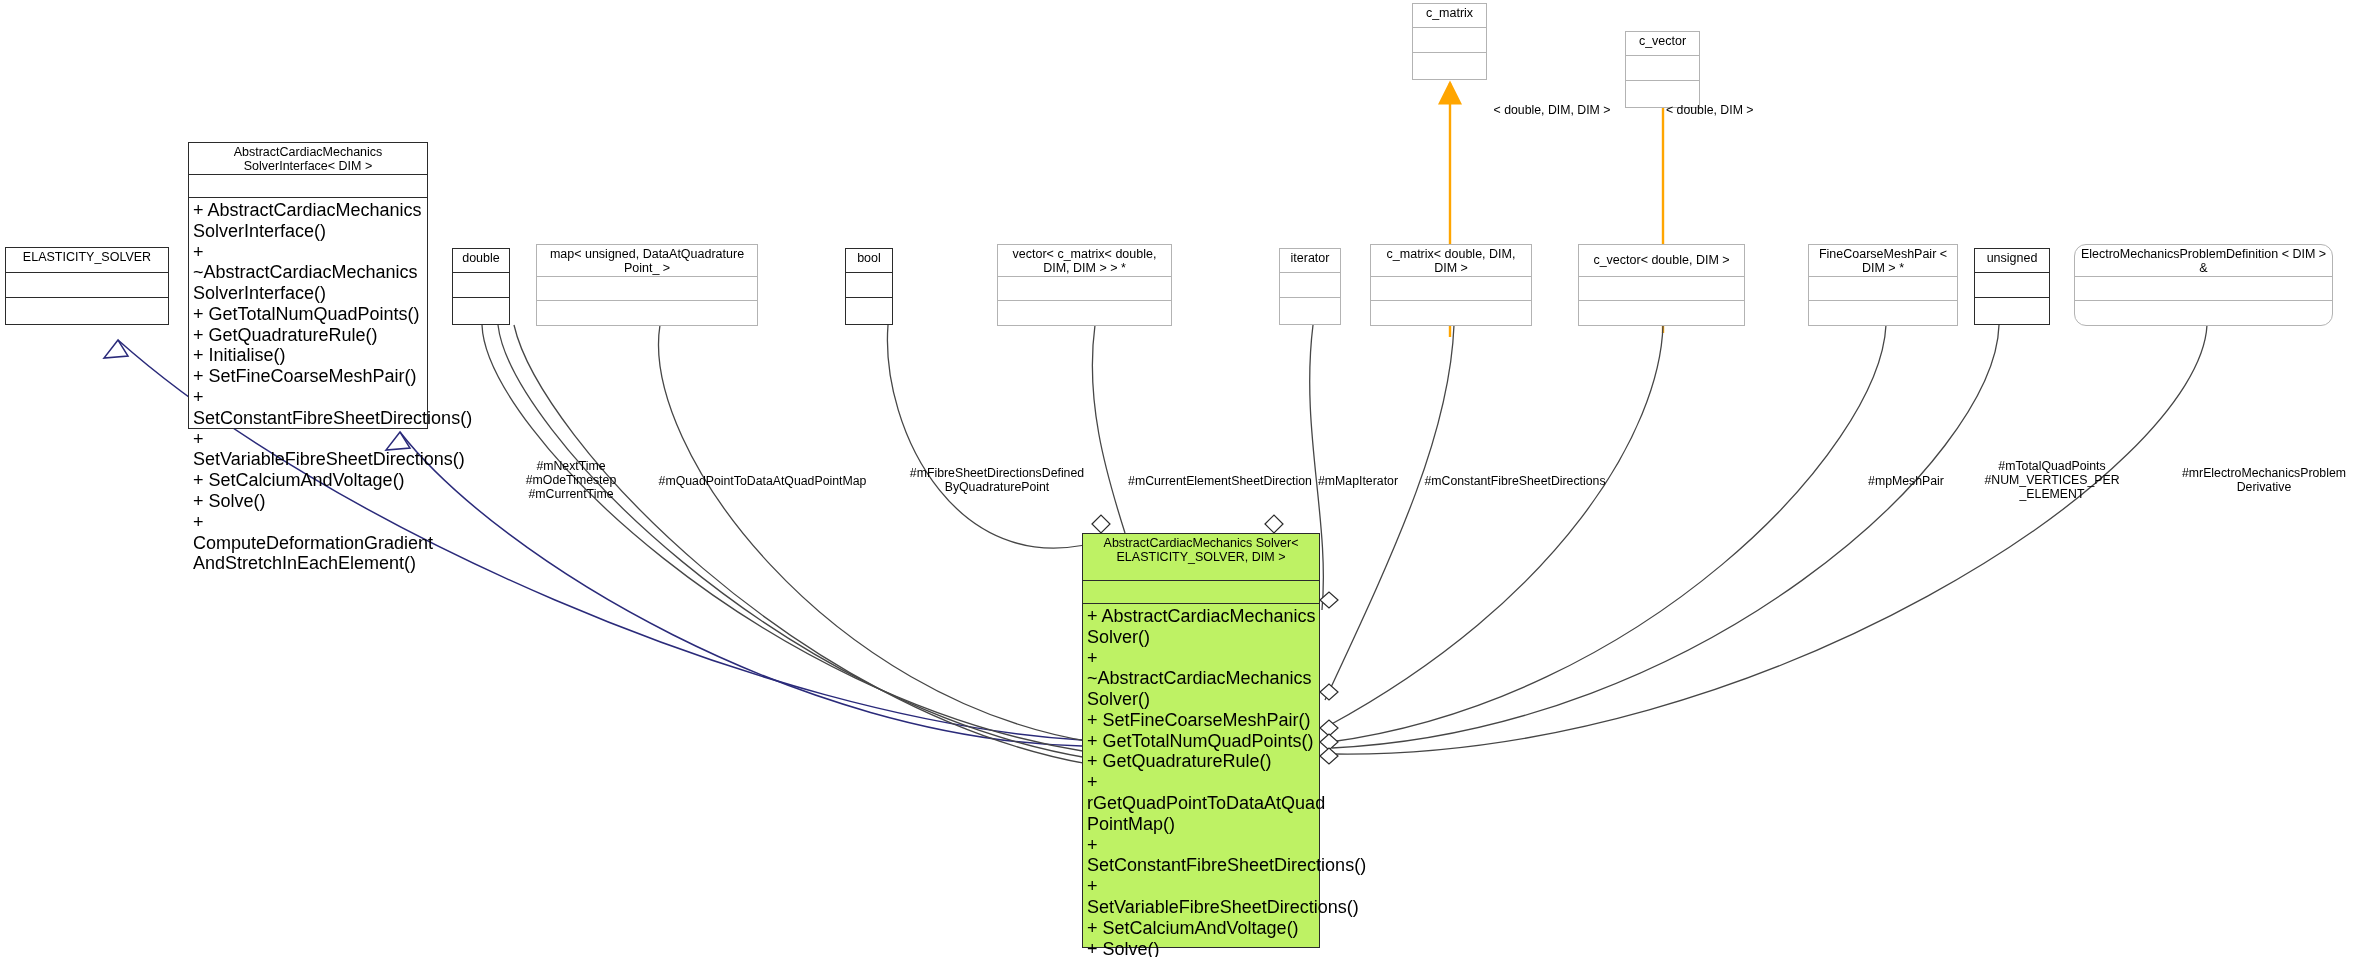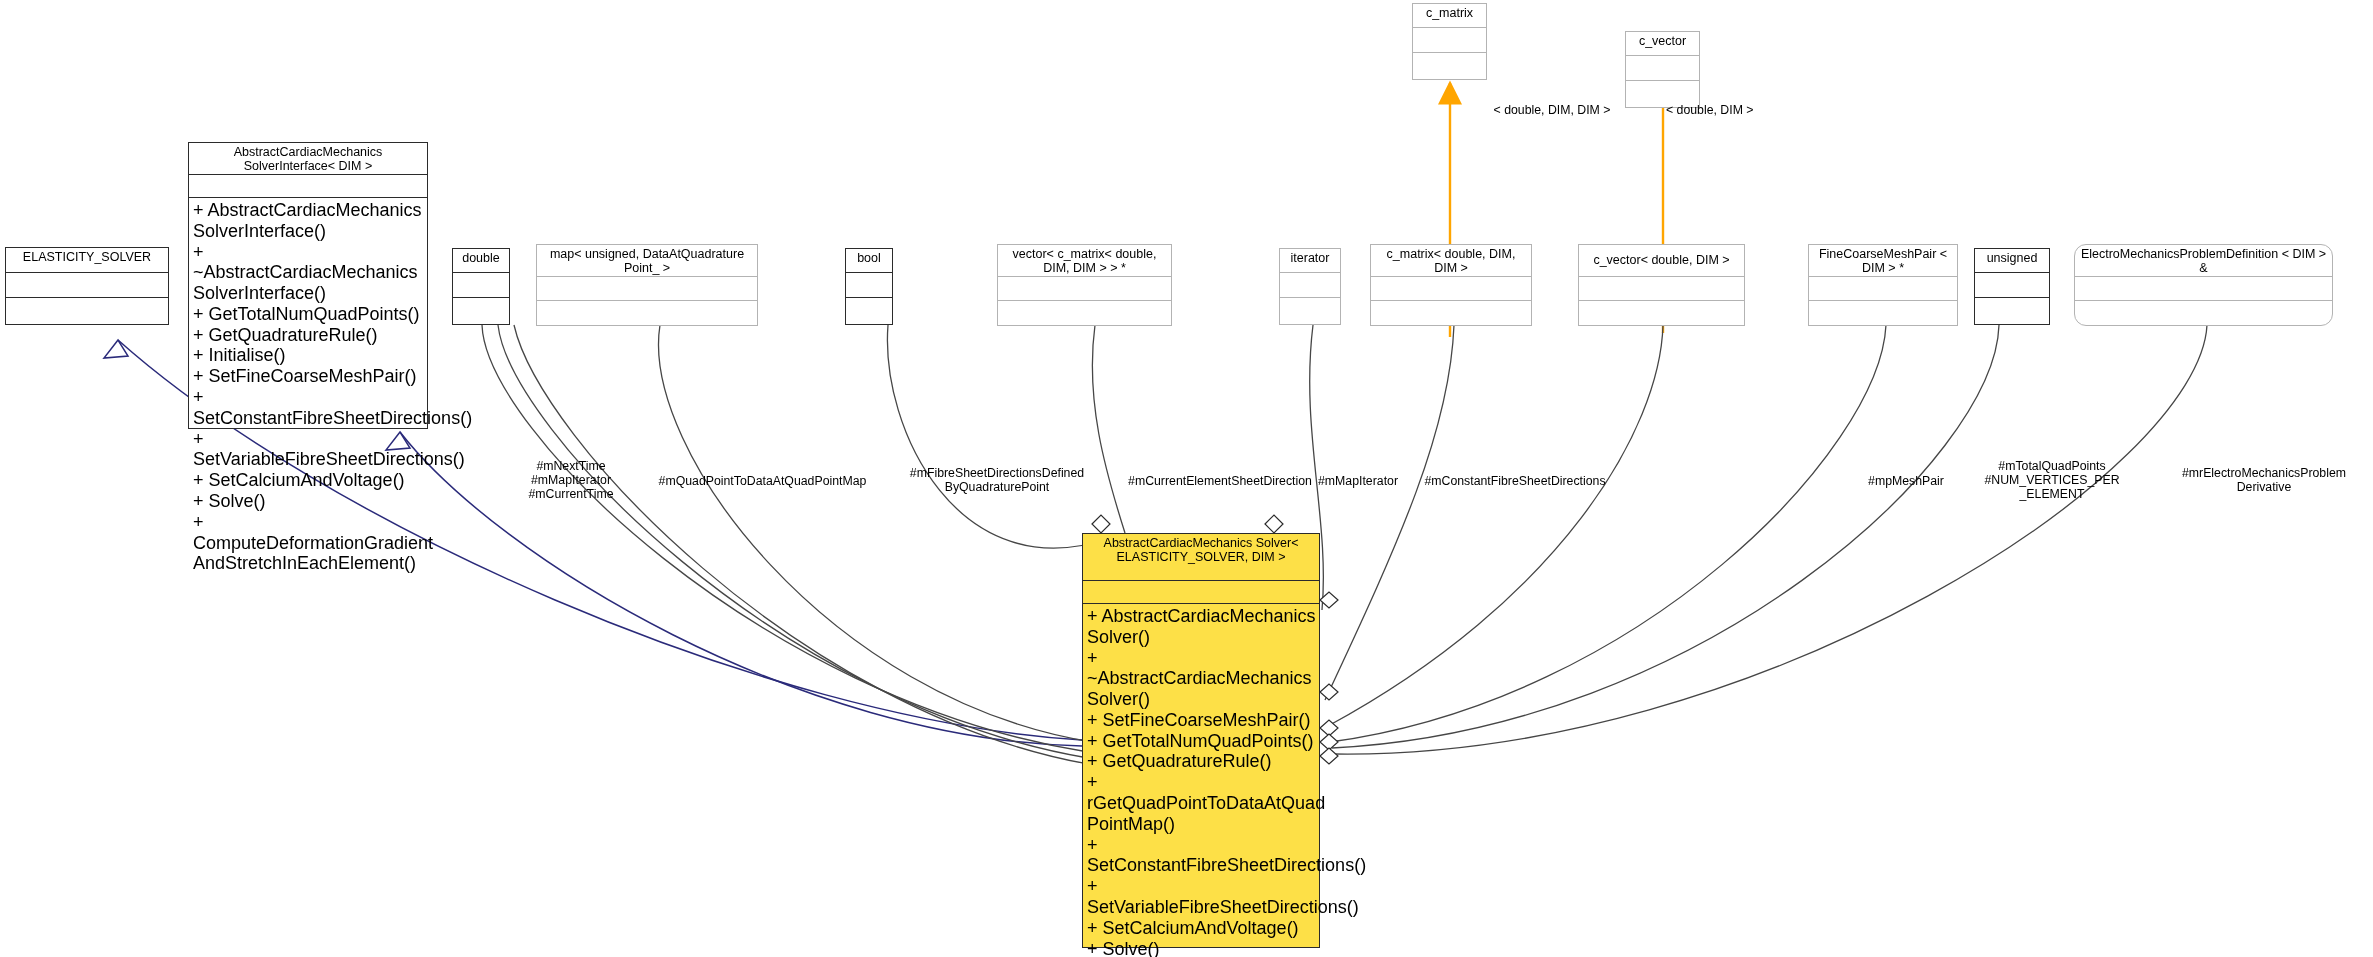--- a/index.html
+++ b/index.html
@@ -4,21 +4,21 @@
 <style>
   html,body{margin:0;padding:0;background:#ffffff;}
   body{width:2373px;height:957px;position:relative;overflow:hidden;
        font-family:"Liberation Sans","DejaVu Sans",sans-serif;}
   #stage{position:absolute;left:0;top:0;width:2373px;height:957px;}
   svg.wires{position:absolute;left:0;top:0;width:2373px;height:957px;pointer-events:none;}
 
   .node{position:absolute;box-sizing:border-box;background:#ffffff;
         border:1px solid #b3b3b3;}
   .node.dark{border:1px solid #2b2b2b;}
-  .node.filled{background:#fde047;border:1px solid #2b2b2b;}
+  .node.filled{background:#bef264;border:1px solid #2b2b2b;}
 
   .nhead{box-sizing:border-box;text-align:center;line-height:1.12;
          padding:2px 3px 3px 3px;color:#000;font-size:12.5px;}
   .nsep{height:1px;background:#b3b3b3;}
   .node.dark .nsep{background:#2b2b2b;}
   .node.filled .nsep{background:#2b2b2b;}
   .nmid{box-sizing:border-box;}
   .nbody{box-sizing:border-box;padding:2px 3px 3px 4px;color:#000;
          font-size:18px;line-height:1.155;text-align:left;white-space:pre-line;}
 
@@ -207,21 +207,21 @@
   <div class="node" style="left:2074px;top:244px;width:259px;height:82px;border-radius:12px;">
     <div class="nhead" style="height:31px;">ElectroMechanicsProblemDefinition
 &lt; DIM &gt; &amp;</div>
     <div class="nsep"></div>
     <div class="nmid" style="height:23px;"></div>
     <div class="nsep"></div>
     <div class="nbody" style="height:25px;"></div>
   </div>
 
   <div class="elabel" style="left:487px;top:460px;width:168px;">#mNextTime
-#mMapIterator
+#mOdeTimestep
 #mCurrentTime</div>
   <div class="elabel" style="left:630px;top:475px;width:265px;">#mQuadPointToDataAtQuadPointMap</div>
   <div class="elabel" style="left:880px;top:467px;width:234px;">#mFibreSheetDirectionsDefined
 ByQuadraturePoint</div>
   <div class="elabel" style="left:1090px;top:475px;width:260px;">#mCurrentElementSheetDirection</div>
   <div class="elabel" style="left:1288px;top:475px;width:140px;">#mMapIterator</div>
   <div class="elabel" style="left:1395px;top:475px;width:240px;">#mConstantFibreSheetDirections</div>
   <div class="elabel" style="left:1830px;top:475px;width:152px;">#mpMeshPair</div>
   <div class="elabel" style="left:1952px;top:460px;width:200px;">#mTotalQuadPoints
 #NUM_VERTICES_PER

